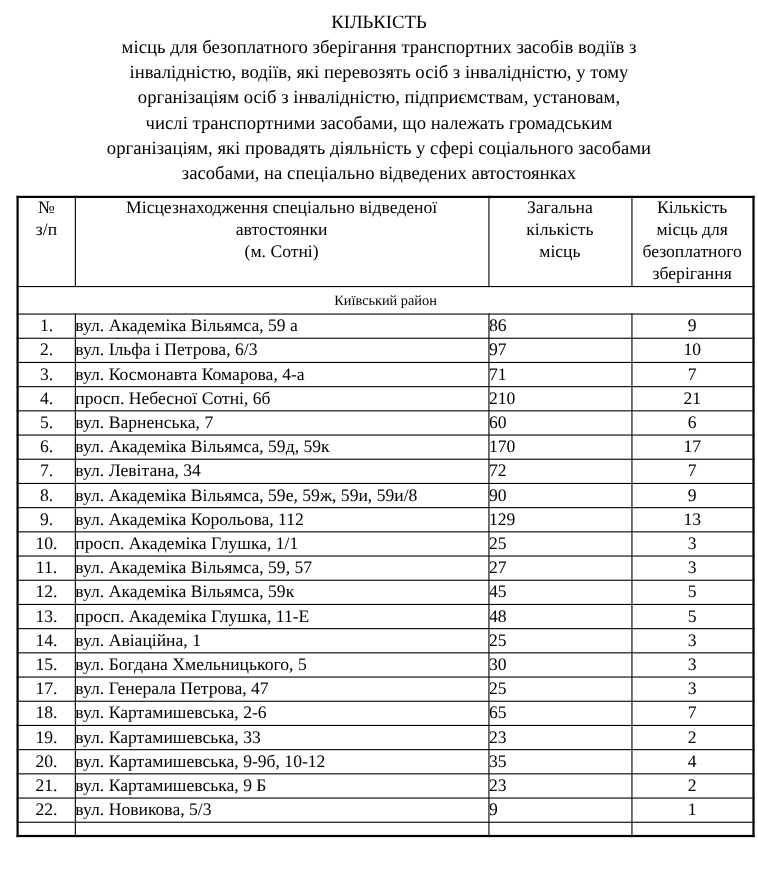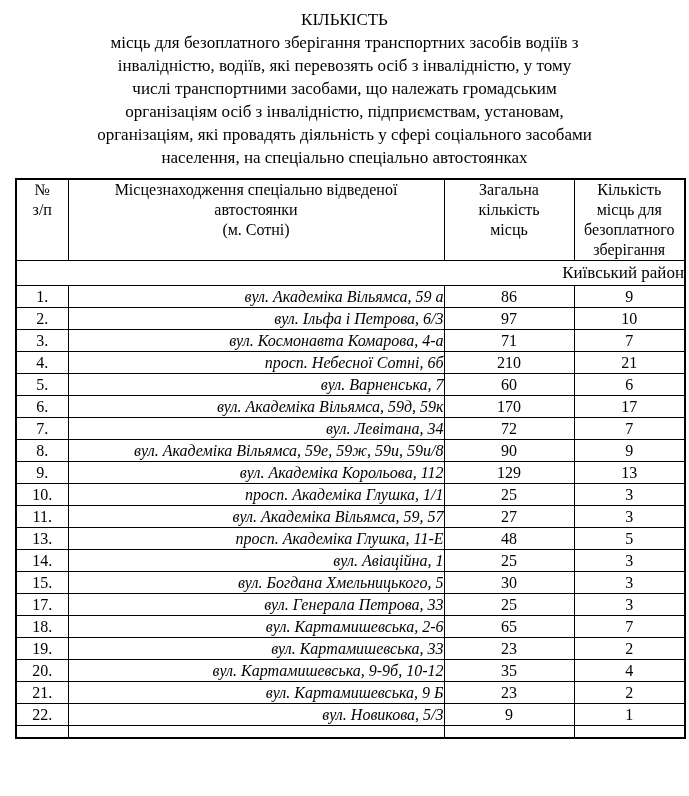--- a/index.html
+++ b/index.html
@@ -41,47 +41,47 @@
   }
   thead th {
     vertical-align: top;
     text-align: center;
     line-height: 20px;
     height: 80px;
     padding-top: 2px;
   }
   tr.section-row td {
     height: 24px;
-    text-align: right;
-    font-size: 17px;
+    text-align: center;
+    font-size: 13px;
     line-height: 24px;
   }
   tr.data-row td {
     height: 21px;
     line-height: 21px;
     vertical-align: middle;
   }
   td.c-num   { text-align: center; }
-  td.c-addr  { text-align: right; padding-left: 6px; font-style: italic; }
-  td.c-total { text-align: center; }
+  td.c-addr  { text-align: left; padding-left: 6px; }
+  td.c-total { text-align: left; }
   td.c-free  { text-align: center; }
   tfoot td { height: 12px; }
 </style>
 </head>
 <body>
 
 <div class="title-block">
   <div class="title-heading">КІЛЬКІСТЬ</div>
   <div class="title-lines">
       <div>місць для безоплатного зберігання транспортних засобів водіїв з</div>
       <div>інвалідністю,  водіїв, які перевозять осіб з інвалідністю, у тому</div>
+      <div>організаціям  осіб з інвалідністю,  підприємствам, установам,</div>
       <div>числі транспортними засобами, що належать громадським</div>
-      <div>організаціям  осіб з інвалідністю,  підприємствам, установам,</div>
       <div>організаціям, які провадять діяльність у сфері соціального засобами</div>
-      <div>населення, на спеціально спеціально автостоянках</div>
+      <div>засобами, на спеціально відведених автостоянках</div>
     </div>
 </div>
 
 <table class="parking">
   <colgroup>
     <col style="width:52px">
     <col style="width:376px">
     <col style="width:130px">
     <col style="width:111px">
   </colgroup>
@@ -184,20 +184,26 @@
     <td class="c-free">3</td>
   </tr>
 
   <tr class="data-row">
     <td class="c-num">11.</td>
     <td class="c-addr">вул. Академіка Вільямса, 59, 57</td>
     <td class="c-total">27</td>
     <td class="c-free">3</td>
   </tr>
 
+  <tr class="data-row">
+    <td class="c-num">12.</td>
+    <td class="c-addr">вул. Академіка Вільямса, 59к</td>
+    <td class="c-total">45</td>
+    <td class="c-free">5</td>
+  </tr>
 
   <tr class="data-row">
     <td class="c-num">13.</td>
     <td class="c-addr">просп. Академіка Глушка, 11-Е</td>
     <td class="c-total">48</td>
     <td class="c-free">5</td>
   </tr>
 
 
   <tr class="data-row">
@@ -210,21 +216,21 @@
   <tr class="data-row">
     <td class="c-num">15.</td>
     <td class="c-addr">вул. Богдана Хмельницького, 5</td>
     <td class="c-total">30</td>
     <td class="c-free">3</td>
   </tr>
 
 
   <tr class="data-row">
     <td class="c-num">17.</td>
-    <td class="c-addr">вул. Генерала Петрова, 33</td>
+    <td class="c-addr">вул. Генерала Петрова, 47</td>
     <td class="c-total">25</td>
     <td class="c-free">3</td>
   </tr>
 
   <tr class="data-row">
     <td class="c-num">18.</td>
     <td class="c-addr">вул. Картамишевська, 2-6</td>
     <td class="c-total">65</td>
     <td class="c-free">7</td>
   </tr>

